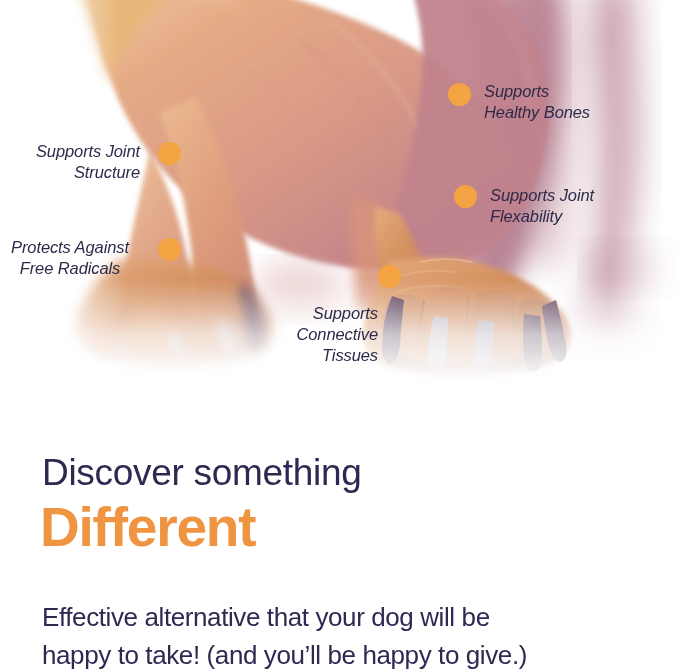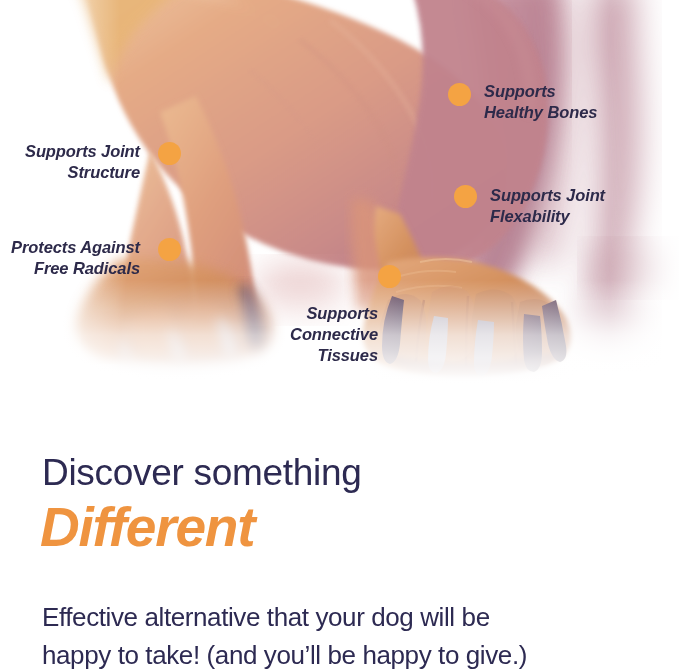--- a/index.html
+++ b/index.html
@@ -34,21 +34,21 @@
     position:absolute; right:0; top:0; width:70px; height:400px;
     background:linear-gradient(to left, rgba(255,255,255,0.85) 0%, rgba(255,255,255,0) 100%);
     pointer-events:none;
   }
 
   
   .callout {
     position:absolute;
     color:#2d2a4a;
     font-style:italic;
-    font-weight:bold;
+    font-weight:normal;
     font-size:16.5px;
     line-height:21px;
     white-space:pre-line;
     letter-spacing:-0.1px;
   }
   .callout.right-align { text-align:right; }
   .callout.left-align  { text-align:left; }
 
   .dot {
     position:absolute;
@@ -59,21 +59,21 @@
 
   
   .headline-1 {
     position:absolute; left:42px; top:452px;
     font-size:37px; line-height:42px;
     color:#2d2a52; font-weight:normal; letter-spacing:-0.3px;text-align:center;
   }
   .headline-2 {
     position:absolute; left:40px; top:496px;
     font-size:55px; line-height:62px;
-    color:#ef9440; font-weight:bold; letter-spacing:-1.2px;font-style:italic;
+    color:#ef9440; font-weight:bold; letter-spacing:-1.2px;
   }
 
   
   .body-copy {
     position:absolute; left:42px; top:598px; width:620px;
     font-size:26px; line-height:38px;
     color:#2d2a52; font-weight:normal; letter-spacing:-0.4px;
     white-space:pre-line;
   }
 </style>
@@ -231,21 +231,21 @@
 
     <div class="photo-fade-left"></div>
     <div class="photo-fade-right"></div>
     <div class="photo-fade"></div>
   </div>
 
   <div class="callout right-align" style="left:0px; top:141px; width:140px;">Supports Joint
 Structure</div>
   <div class="dot" style="left: 158px; top: 142px; background: rgb(244, 163, 67);"></div>
 
-  <div class="callout right-align" style="left:0px; top:237px; width:140px;">Protects Against
+  <div class="callout right-align" style="left:0px; top:237px; width:140px;text-align:center;">Protects Against
 Free Radicals</div>
   <div class="dot" style="left: 158px; top: 238px; background: rgb(244, 163, 67);"></div>
 
   <div class="dot" style="left: 448px; top: 83px; background: rgb(244, 163, 67);"></div>
   <div class="callout left-align" style="left:484px; top:81px; width:190px;">Supports
 Healthy Bones</div>
 
   <div class="dot" style="left: 454px; top: 185px; background: rgb(244, 163, 67);"></div>
   <div class="callout left-align" style="left:490px; top:185px; width:190px;">Supports Joint
 Flexability</div>

